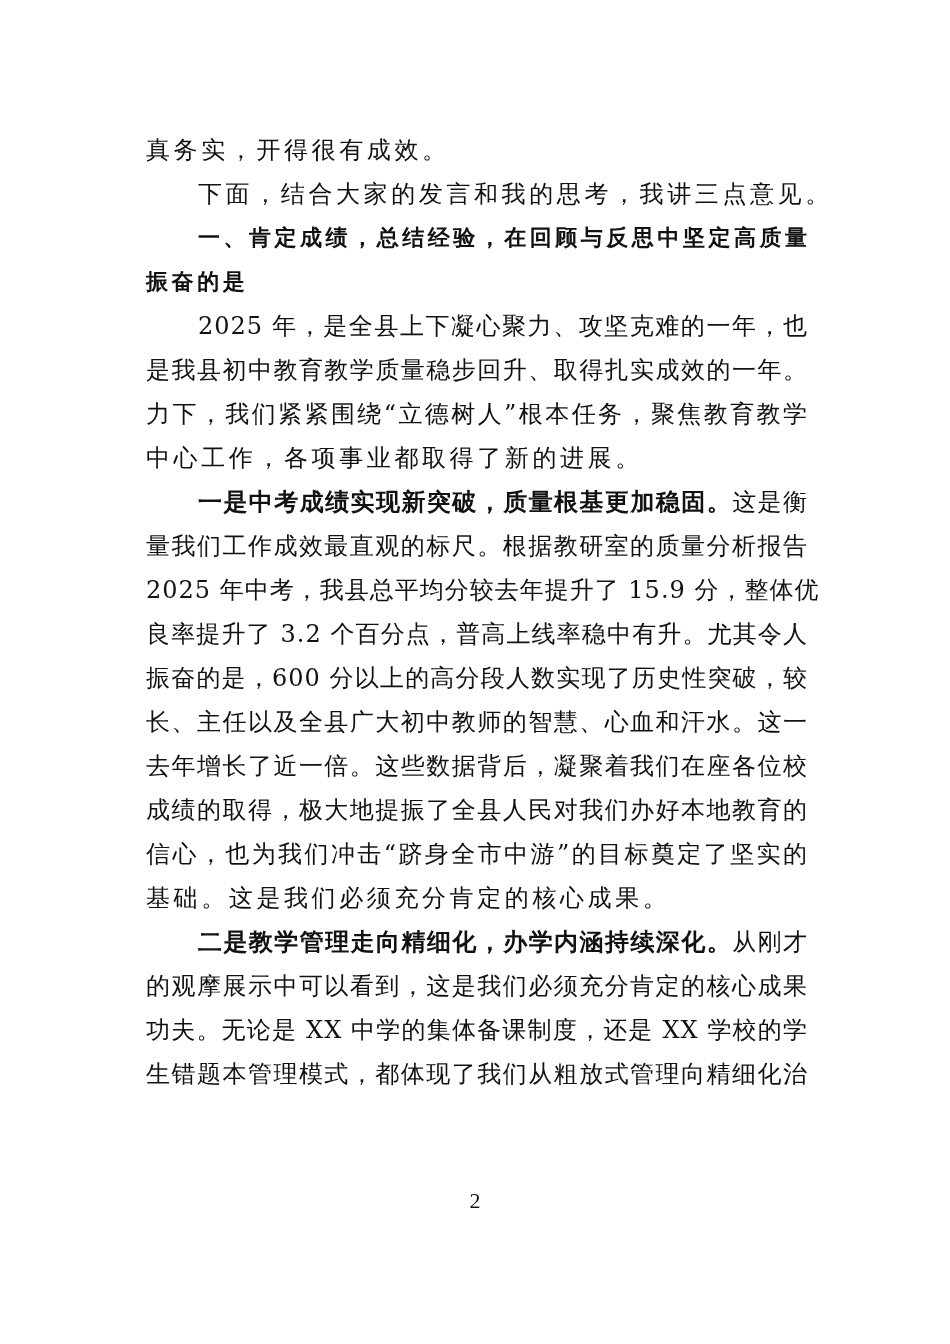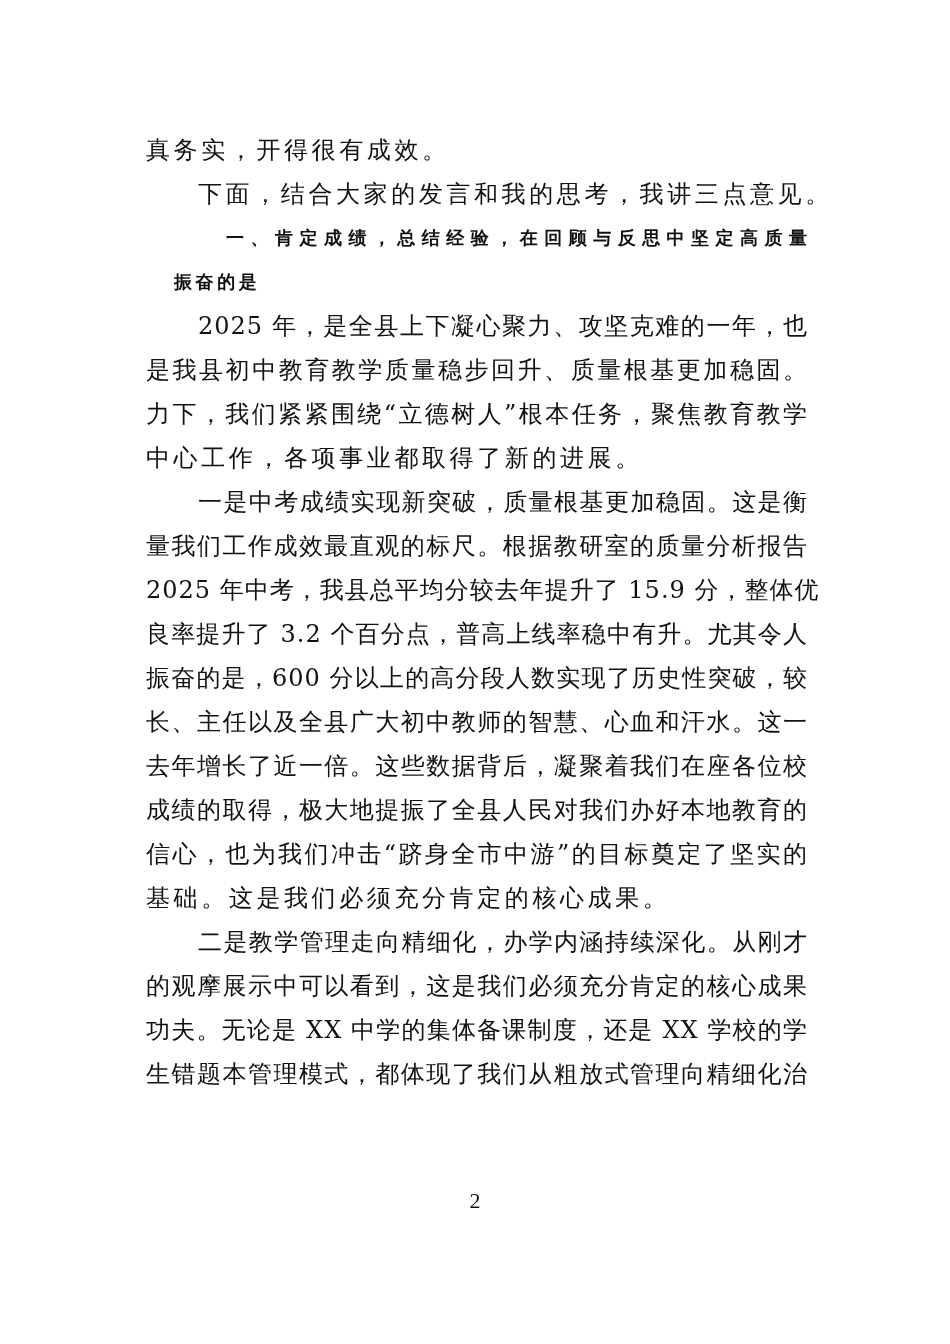--- a/index.html
+++ b/index.html
@@ -9,42 +9,42 @@
   .line {
     height: 44px; line-height: 44px;
     font-family: "DejaVu Serif", "Liberation Serif", serif;
     font-size: 24px; color: #111;
     white-space: nowrap; overflow: visible;
     text-align: justify; text-align-last: justify;
     letter-spacing: 1px;
   }
   .line.last { text-align-last: left; letter-spacing: 3.6px; }
   .line.indent { padding-left: 52px; }
-  .heading { font-family: "DejaVu Sans", "Liberation Sans", sans-serif; font-weight: bold; font-size: 18px; letter-spacing: 1px; margin-left: 28px; }
-  .b { font-family: "DejaVu Sans", "Liberation Sans", sans-serif; font-weight: normal; }
+  .heading { font-family: "DejaVu Sans", "Liberation Sans", sans-serif; font-weight: bold; font-size: 22px; letter-spacing: 1px; }
+  .b { font-family: "DejaVu Sans", "Liberation Sans", sans-serif; font-weight: bold; }
   .page-number {
     position: absolute; left: 0; width: 950px; top: 1188px; text-align: center;
     font-family: "Liberation Serif", "DejaVu Serif", serif; font-size: 22px; color: #111;
   }
 </style>
 </head>
 <body>
 
 <div class="page">
   <div class="text-block">
 
     <div class="line last">真务实，开得很有成效。</div>
 
     <div class="line indent last">下面，结合大家的发言和我的思考，我讲三点意见。</div>
 
     <div class="line indent heading">一、肯定成绩，总结经验，在回顾与反思中坚定高质量</div>
     <div class="line heading last">振奋的是</div>
 
     <div class="line indent">2025 年，是全县上下凝心聚力、攻坚克难的一年，也</div>
-    <div class="line">是我县初中教育教学质量稳步回升、质量根基更加稳固。</div>
+    <div class="line">是我县初中教育教学质量稳步回升、取得扎实成效的一年。</div>
     <div class="line">力下，我们紧紧围绕“立德树人”根本任务，聚焦教育教学</div>
     <div class="line last">中心工作，各项事业都取得了新的进展。</div>
 
     <div class="line indent">
       <span class="b">一是中考成绩实现新突破，质量根基更加稳固。</span><span>这是衡</span>
     </div>
     <div class="line">量我们工作成效最直观的标尺。根据教研室的质量分析报告</div>
     <div class="line">2025 年中考，我县总平均分较去年提升了 15.9 分，整体优</div>
     <div class="line">良率提升了 3.2 个百分点，普高上线率稳中有升。尤其令人</div>
     <div class="line">振奋的是，600 分以上的高分段人数实现了历史性突破，较</div>

